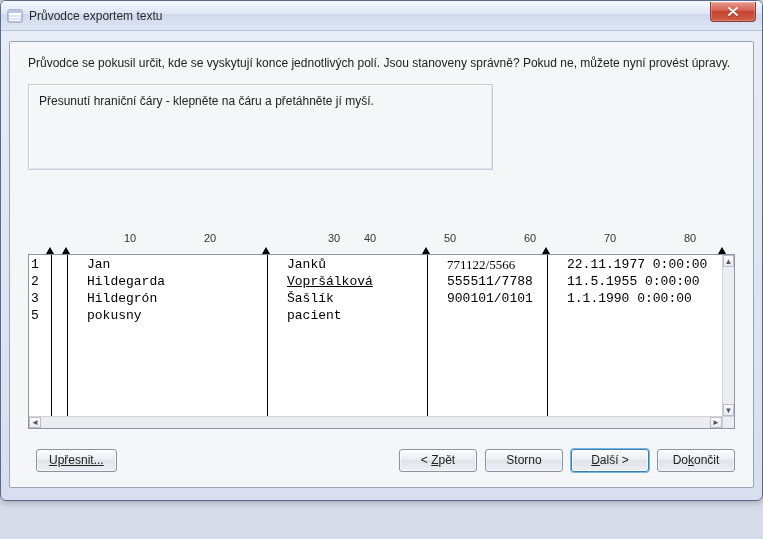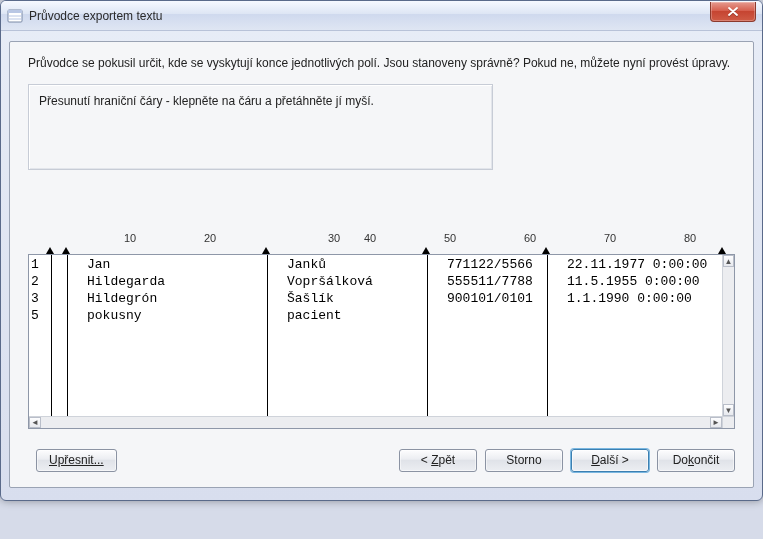--- a/index.html
+++ b/index.html
@@ -261,24 +261,24 @@
               <div>5</div>
             </div>
           <div class="data-area" id="dataarea">
               <div class="col-line first" style="left: 0px;"></div>
               <div class="col-line" style="left: 16px;"></div>
               <div class="col-line" style="left: 216px;"></div>
               <div class="col-line" style="left: 376px;"></div>
               <div class="col-line" style="left: 496px;"></div>
               <div class="cell" style="left: 16px; top: 2px;">Jan</div>
               <div class="cell" style="left: 216px; top: 2px;">Janků</div>
-              <div class="cell" style="left: 376px; top: 2px;">771122/5566</div>
+              <div class="cell" style="left: 376px; top: 2px; font-family: Liberation Serif, serif;">771122/5566</div>
               <div class="cell" style="left: 496px; top: 2px;">22.11.1977 0:00:00</div>
               <div class="cell" style="left: 16px; top: 19px;">Hildegarda</div>
-              <div class="cell" style="left: 216px; top: 19px;">Vopršálková</div>
+              <div class="cell" style="left: 216px; top: 19px; text-decoration: underline;">Vopršálková</div>
               <div class="cell" style="left: 376px; top: 19px;">555511/7788</div>
               <div class="cell" style="left: 496px; top: 19px;">11.5.1955 0:00:00</div>
               <div class="cell" style="left: 16px; top: 36px;">Hildegrón</div>
               <div class="cell" style="left: 216px; top: 36px;">Šašlík</div>
               <div class="cell" style="left: 376px; top: 36px;">900101/0101</div>
               <div class="cell" style="left: 496px; top: 36px;">1.1.1990 0:00:00</div>
               <div class="cell" style="left: 16px; top: 53px;">pokusny</div>
               <div class="cell" style="left: 216px; top: 53px;">pacient</div>
               <div class="cell" style="left: 376px; top: 53px;"></div>
               <div class="cell" style="left: 496px; top: 53px;"></div>

